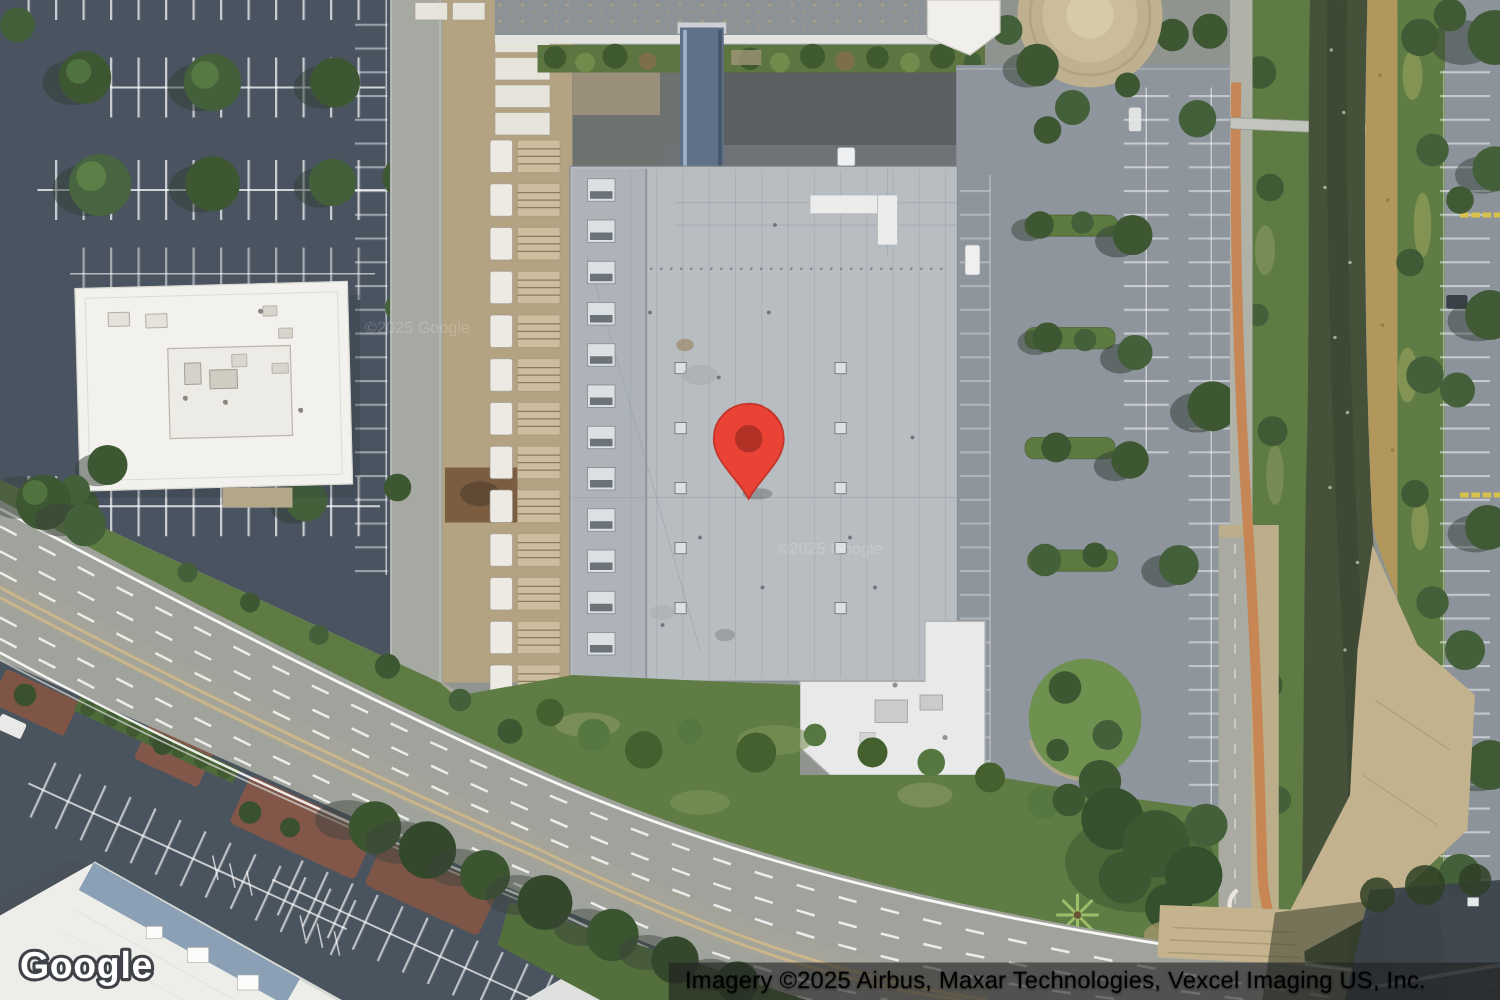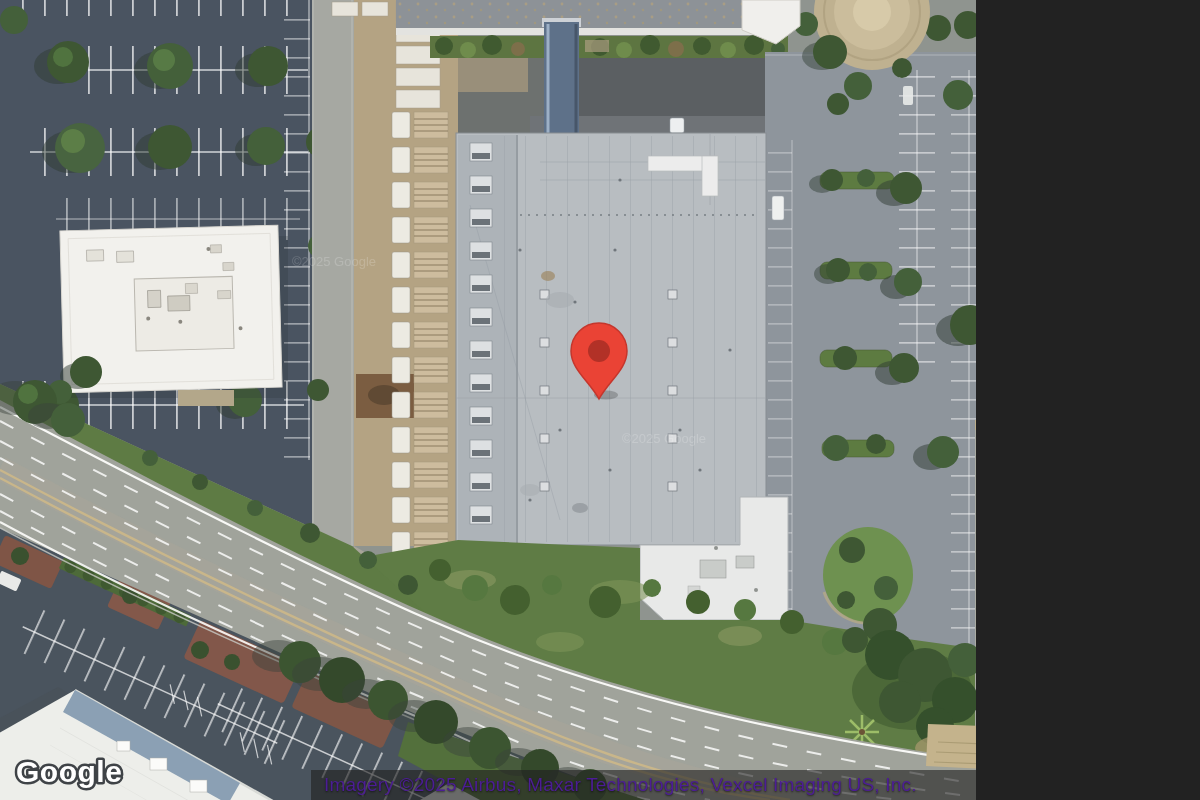--- a/index.html
+++ b/index.html
@@ -1,23 +1,23 @@
 <!DOCTYPE html>
 <html><head>
 <meta charset="utf-8">
 <style>
   html,body{margin:0;padding:0;background:#222;}
-  .stage{position:relative;width:976px;height:800px;overflow:hidden;
+  .stage{position:relative;width:1200px;height:800px;overflow:hidden;
          font-family:"Liberation Sans",sans-serif;background:#8f948f;}
   .stage svg.map{position:absolute;left:0;top:0;display:block;}
   .logo{position:absolute;left:12px;bottom:6px;z-index:30;cursor:pointer;}
   .attr-bar{position:absolute;right:0;bottom:0;width:665px;height:30px;z-index:25;
             background:rgba(32,32,32,.62);display:flex;align-items:center;
             padding-left:13px;box-sizing:border-box;}
-  .attr-bar span{color:#4c1d95;font-size:19px;letter-spacing:.2px;white-space:nowrap;
+  .attr-bar span{color:#000000;font-size:19px;letter-spacing:.2px;white-space:nowrap;
                  text-shadow:0 1px 2px rgba(0,0,0,.6);}
 </style>
 </head>
 <body>
 
 <div class="stage">
 <svg class="map" width="1200" height="800" viewBox="0 0 1200 800" xmlns="http://www.w3.org/2000/svg">
   <defs>
     <pattern id="stallV" width="22" height="8" patternUnits="userSpaceOnUse">
           <rect width="1.8" height="8" fill="#ffffff"></rect>

